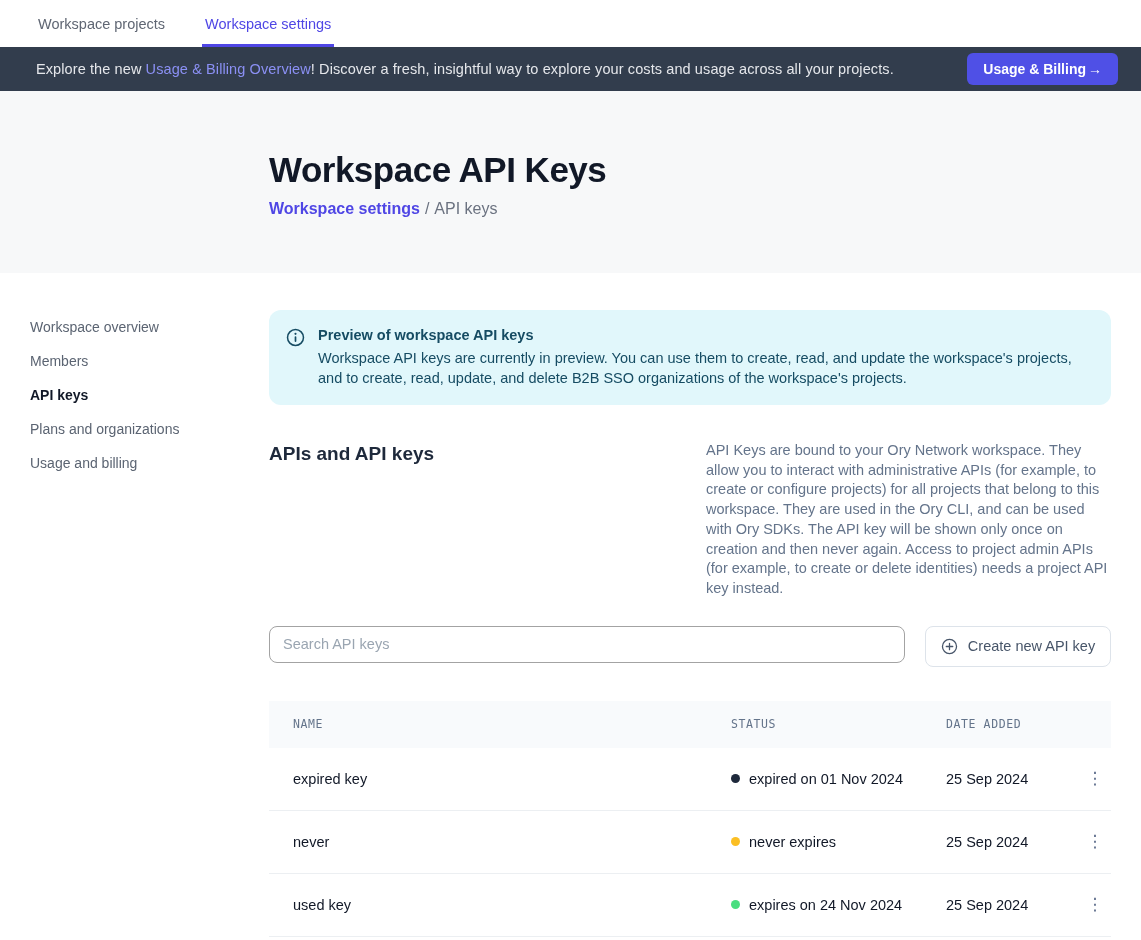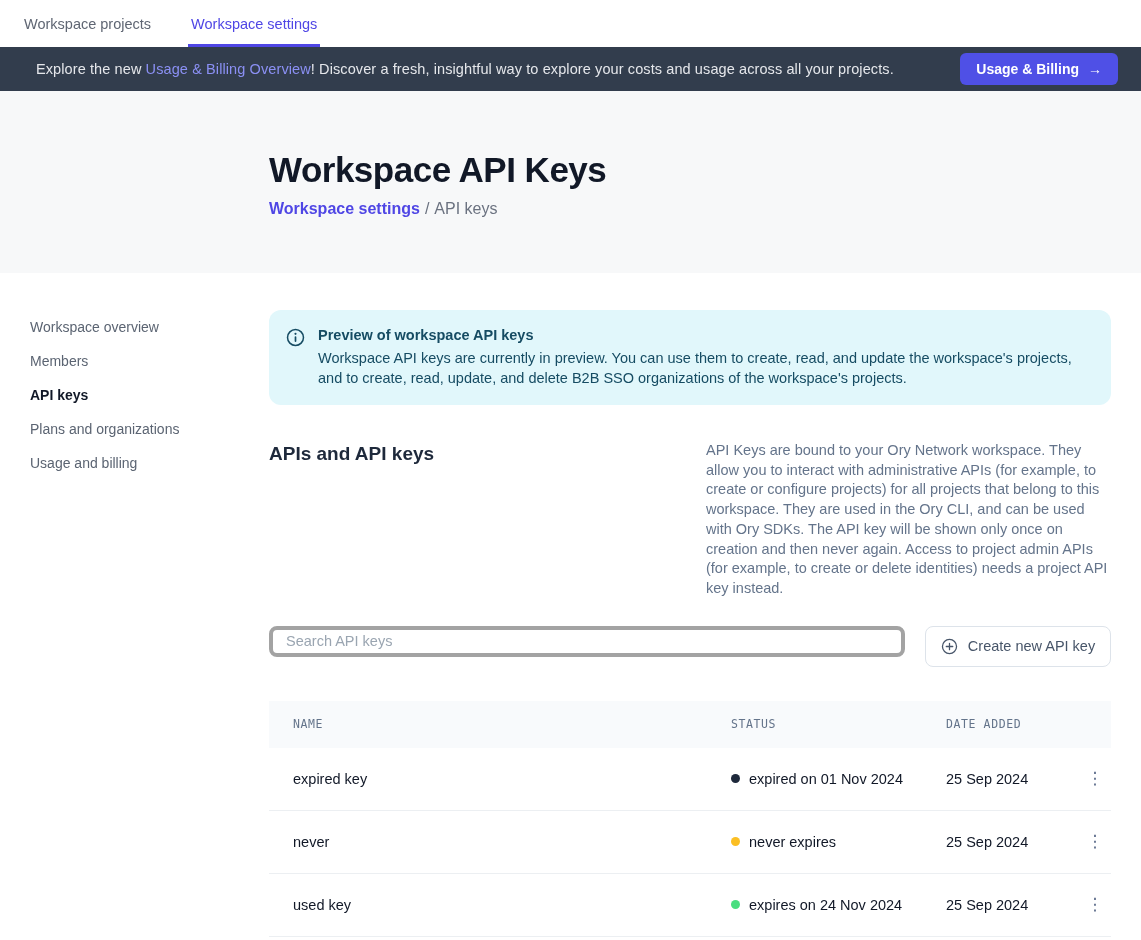--- a/index.html
+++ b/index.html
@@ -12,21 +12,21 @@
     height: 940px;
     overflow: hidden;
   }
 
   
   .tabbar {
     height: 47px;
     background: #ffffff;
     display: flex;
     align-items: stretch;
-    padding-left: 21px;
+    padding-left: 35px;
   }
   .tab {
     display: flex;
     align-items: center;
     padding: 0 3px;
     margin-right: 34px;
     font-size: 14.5px;
     color: #5f6673;
     border-bottom: 3px solid transparent;
     padding-top: 3px;
@@ -61,21 +61,21 @@
     color: #ffffff;
     border: none;
     border-radius: 6px;
     height: 32px;
     padding: 0 16px;
     font-size: 14px;
     font-weight: 700;
     font-family: "Liberation Sans", sans-serif;
     display: flex;
     align-items: center;
-    gap: 9px;
+    gap: 2px;
     cursor: pointer;
   }
 
   
   .page-header {
     height: 182px;
     background: #f7f8f9;
     padding: 59px 0 0 269px;
   }
   .page-title {
@@ -168,22 +168,22 @@
   }
 
   
   .toolbar {
     display: flex;
     gap: 20px;
     margin-top: 27px;
   }
   .search-input {
     flex: 1;
-    height: 31px;
-    border: 4px solid #a3a3a3;
+    height: 37px;
+    border: 1px solid #a3a3a3;
     border-radius: 8px;
     padding: 0 13px;
     font-size: 14.5px;
     font-family: "Liberation Sans", sans-serif;
     color: #1f2937;
     outline: none;
     background: #ffffff;
   }
   .search-input::placeholder { color: #9aa5b1; }
   .create-btn {

